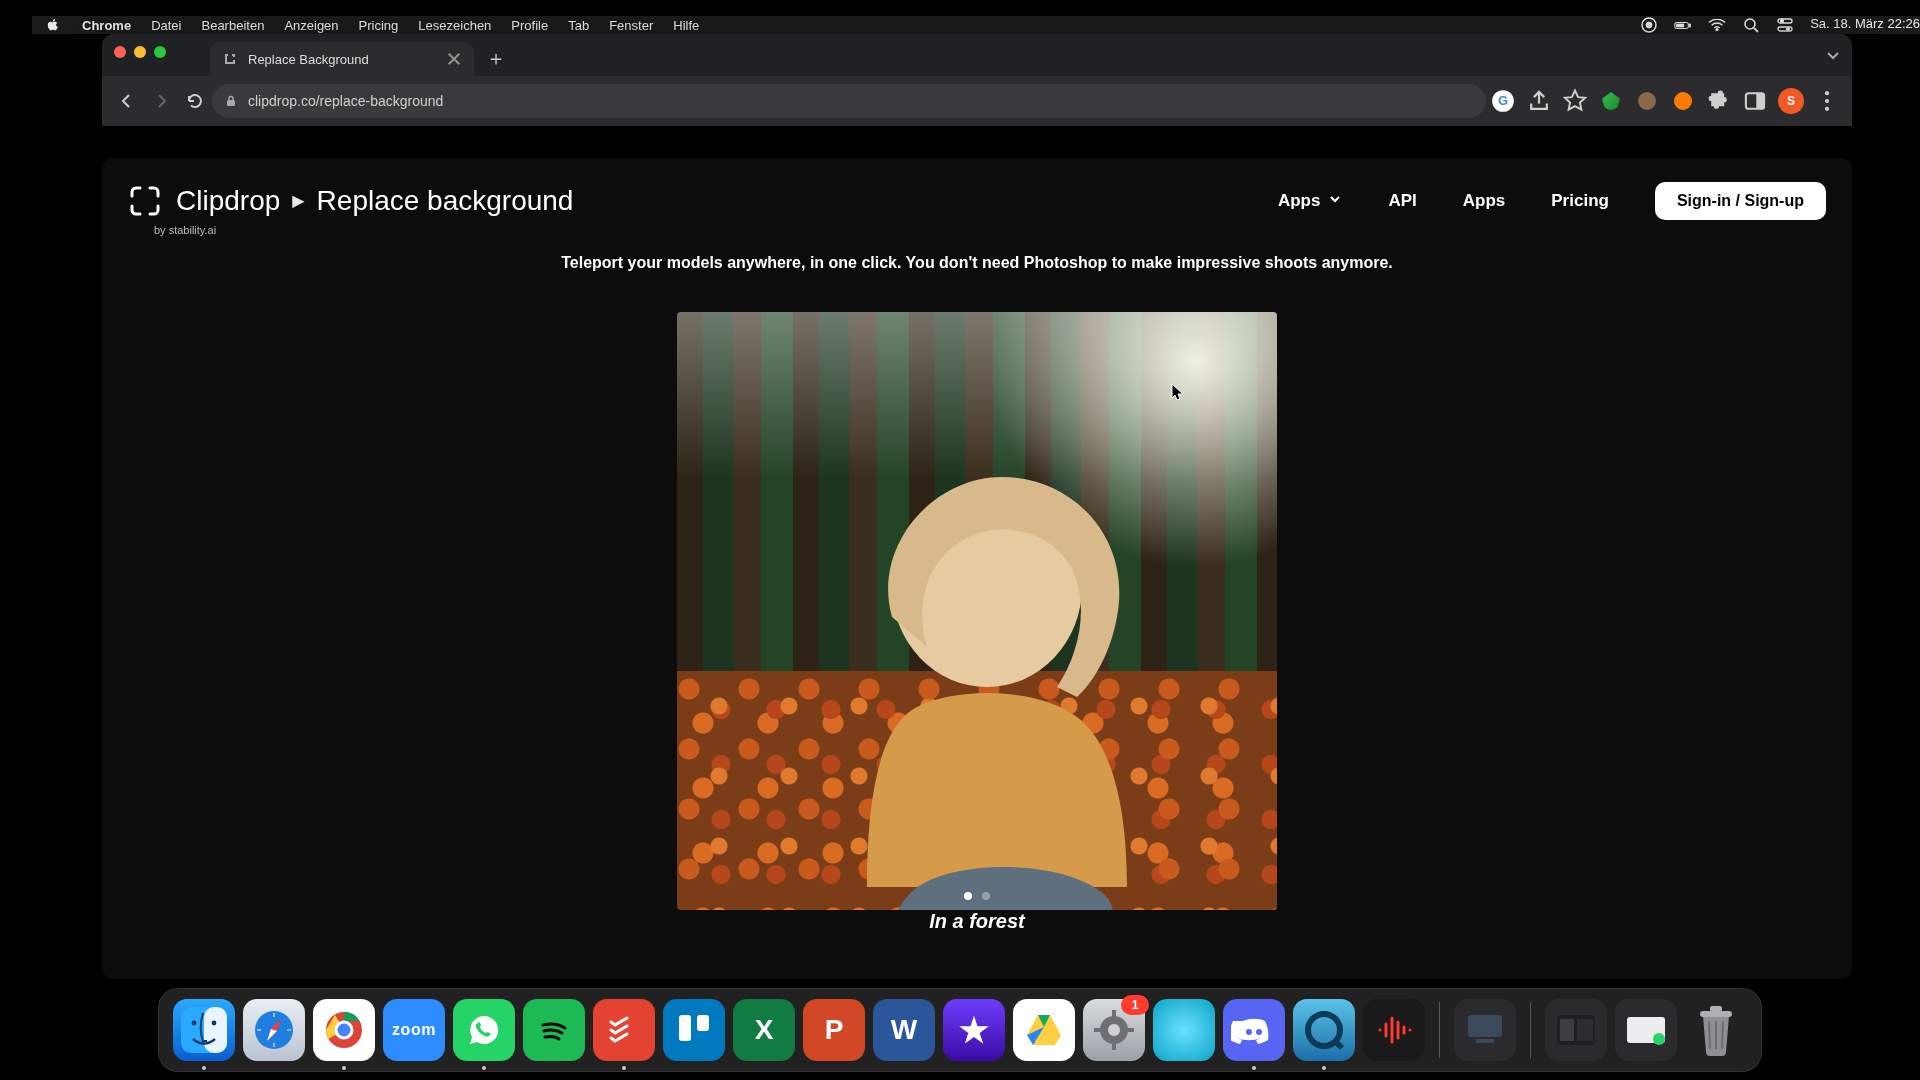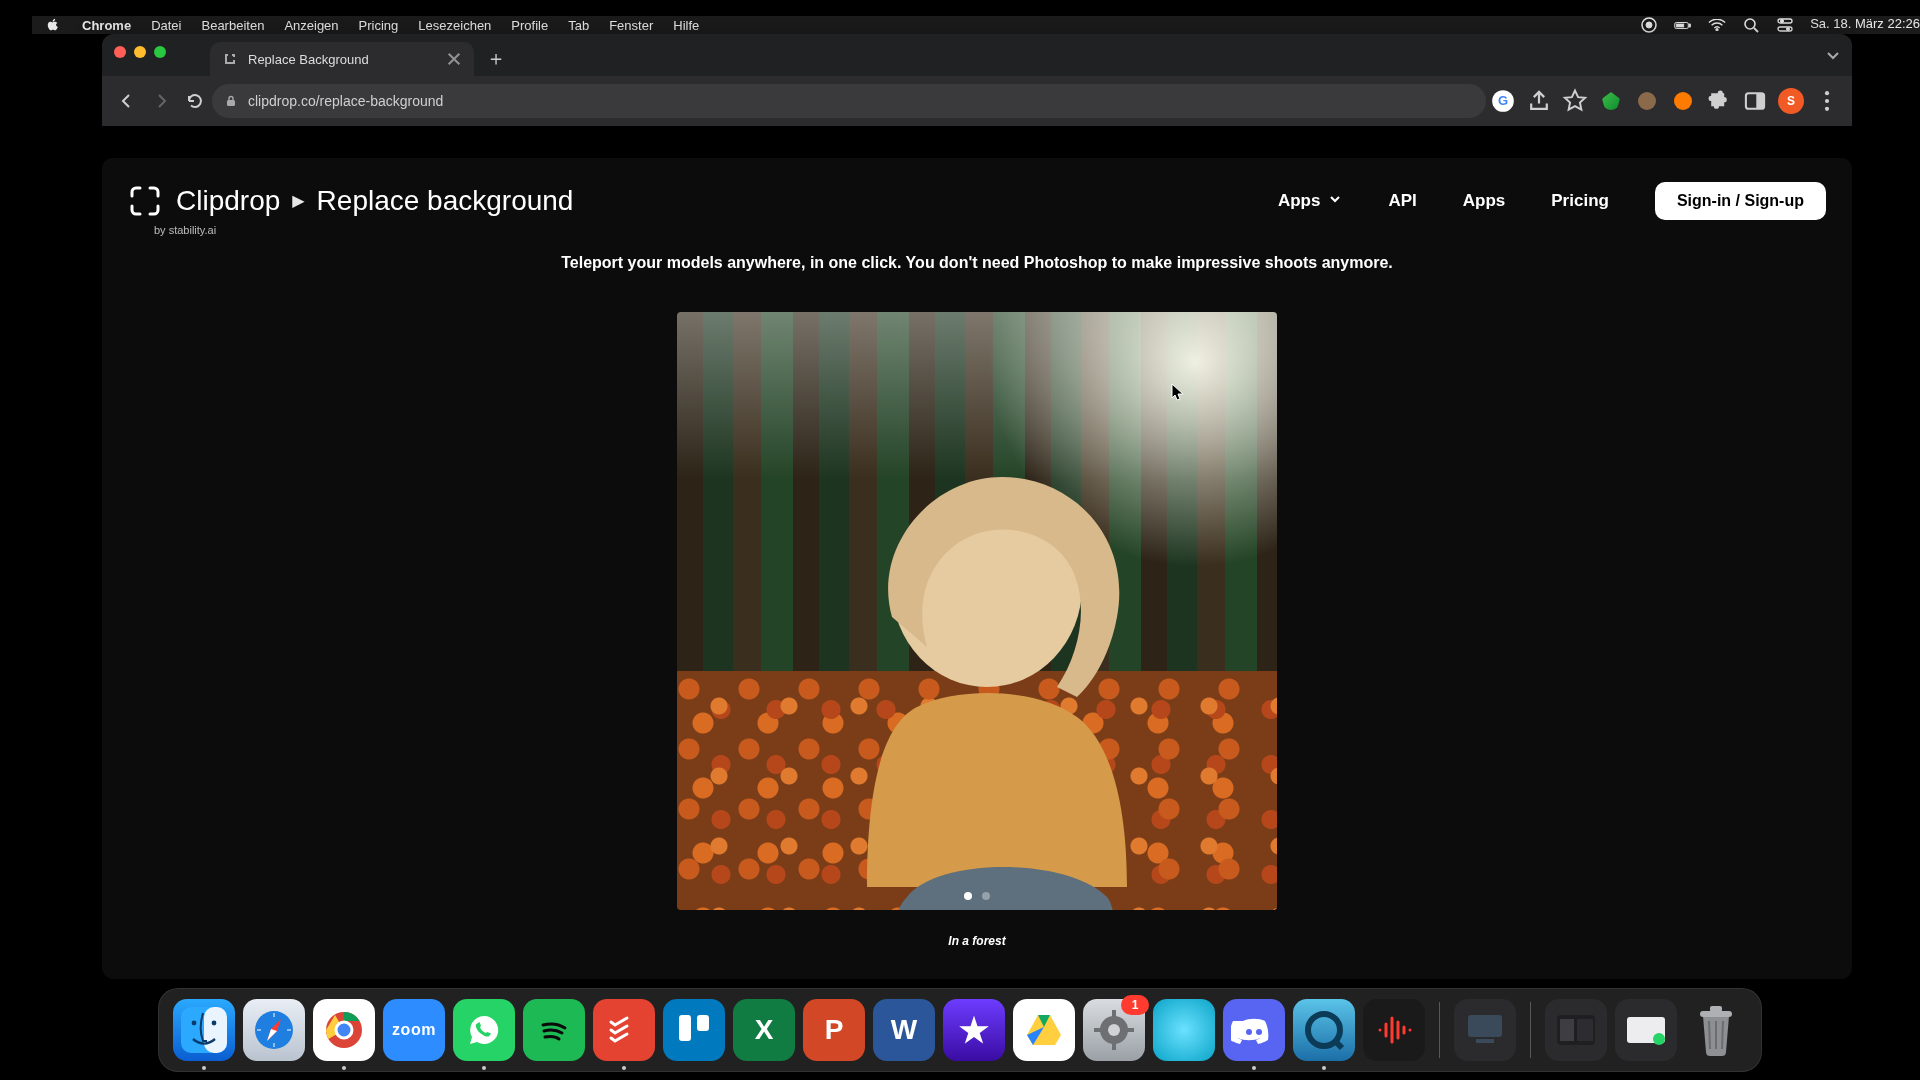--- a/index.html
+++ b/index.html
@@ -73,21 +73,21 @@
   .brand .title-row{display:flex;align-items:center;gap:12px;font-size:28px;font-weight:400;}
   .brand .triangle{font-size:16px;opacity:.9;}
   .main-nav{margin-left:auto;display:flex;align-items:center;gap:46px;font-size:17px;font-weight:600;}
   .nav-item{display:flex;align-items:center;gap:8px;cursor:pointer;}
   .signin-btn{background:#fff;color:#000;border-radius:10px;padding:10px 22px;font-weight:700;font-size:16px;cursor:pointer;}
 
   .tagline{text-align:center;font-size:16px;font-weight:600;margin-top:18px;}
 
   .demo-wrap{margin:40px auto 0;width:600px;}
   .demo-img{width:600px;height:598px;border-radius:4px;overflow:hidden;position:relative;}
-  .caption{text-align:center;font-style:italic;font-weight:600;margin-top:24px;font-size:12px;}
+  .caption{text-align:center;font-style:italic;font-weight:600;margin-top:0;font-size:20px;}
   .carousel-dots{position:absolute;left:0;right:0;bottom:10px;display:flex;justify-content:center;gap:10px;}
   .cdot{width:8px;height:8px;border-radius:50%;background:rgba(255,255,255,.35);}
   .cdot.active{background:#fff;}
 
   
   .forest-bg{position:absolute;inset:0;
     background:
       linear-gradient(180deg,rgba(255,255,255,.35),rgba(0,0,0,0) 28%),
       repeating-linear-gradient(90deg,#2d2417 0 26px,#1d3520 26px 56px,#3a2e1e 56px 84px,#244427 84px 116px);}
   .leaves{position:absolute;left:0;right:0;bottom:0;height:40%;

